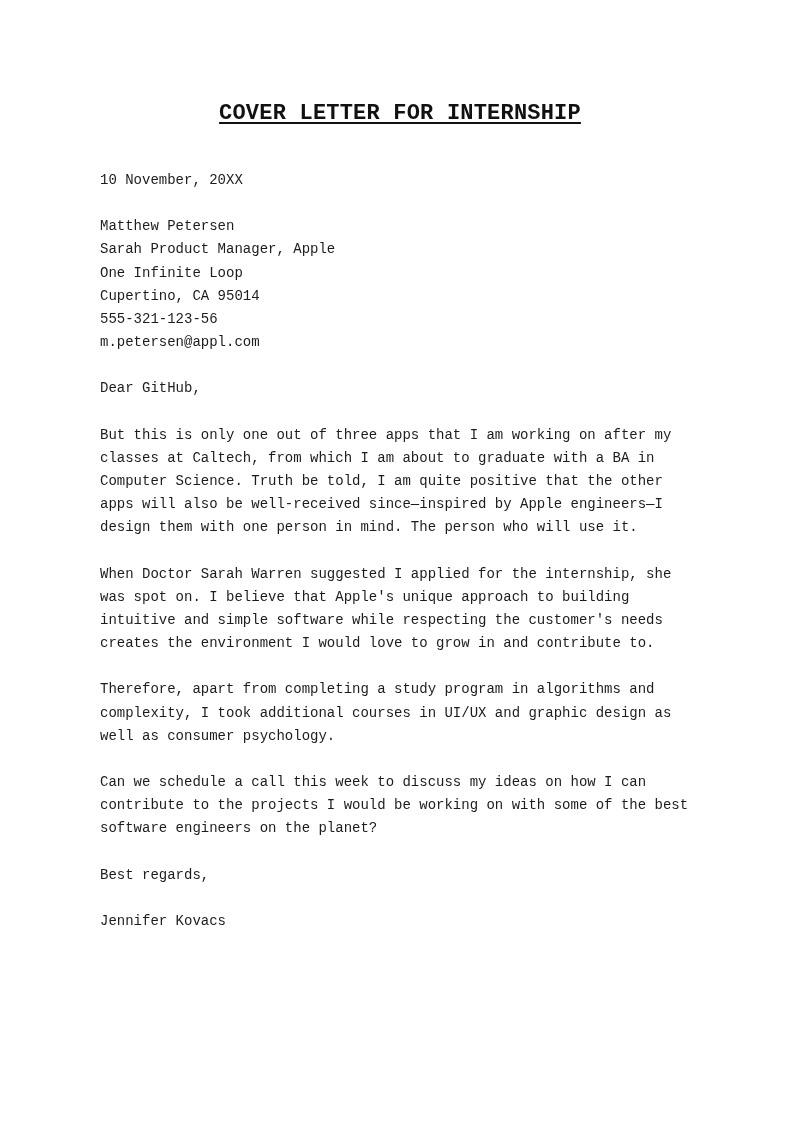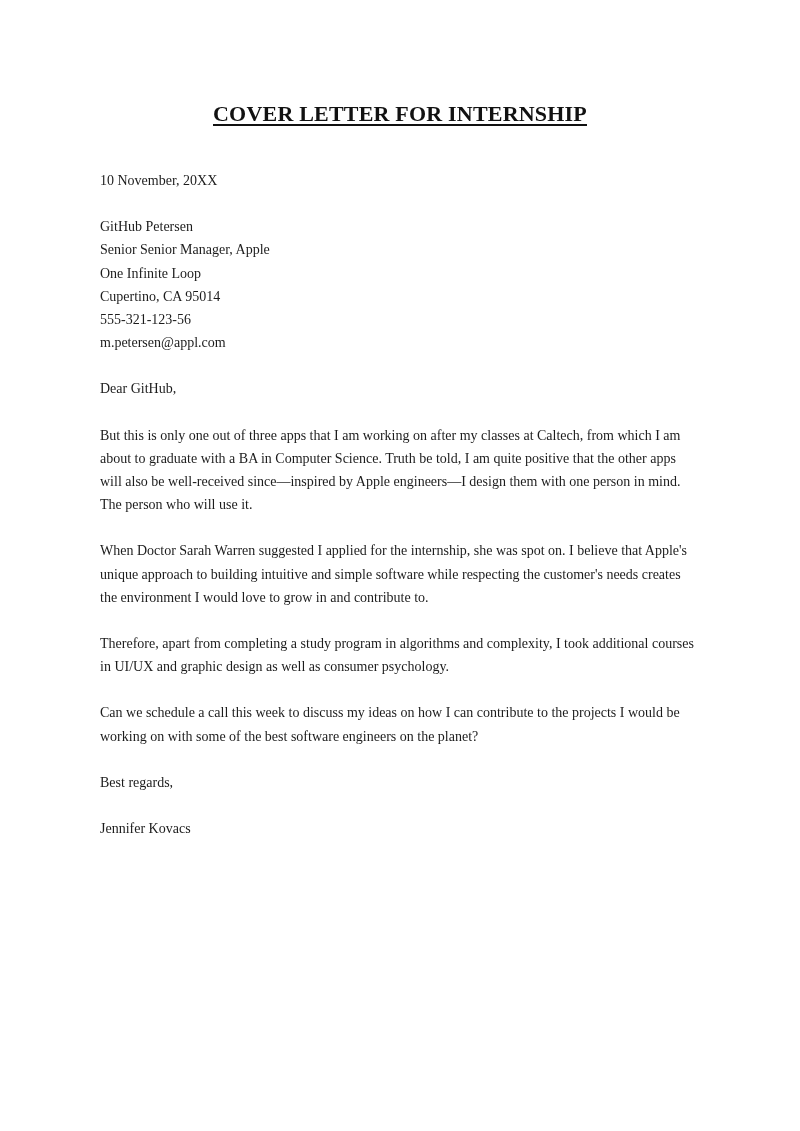--- a/index.html
+++ b/index.html
@@ -6,21 +6,21 @@
     margin: 0;
     padding: 0;
     background: #ffffff;
   }
   .page {
     position: relative;
     width: 744px;
     height: 1131px;
     margin: 0 auto;
     background: #ffffff;
-    font-family: Liberation Serif, serif;
+    font-family: Liberation Mono, monospace;
     color: #1c1c1c;
     overflow: hidden;
     box-sizing: border-box;
   }
   .doc-title {
     margin: 0;
     padding-top: 100px;
     text-align: center;
     font-size: 22px;
     font-weight: bold;
@@ -50,22 +50,22 @@
 <body>
 
 <div class="page">
   <h1 class="doc-title">COVER LETTER FOR INTERNSHIP</h1>
 
   <div class="content">
 
     <p class="block date-line">10 November, 20XX</p>
 
     <div class="block recipient-block">
-      <div>GitHub Petersen</div>
-      <div>Senior Senior Manager, Apple</div>
+      <div>Matthew Petersen</div>
+      <div>Sarah Product Manager, Apple</div>
       <div>One Infinite Loop</div>
       <div>Cupertino, CA 95014</div>
       <div>555-321-123-56</div>
       <div>m.petersen@appl.com</div>
     </div>
 
     <p class="block">Dear GitHub,</p>
 
 
     <p class="block">But this is only one out of three apps that I am working on after my classes at Caltech, from which I am about to graduate with a BA in Computer Science. Truth be told, I am quite positive that the other apps will also be well-received since—inspired by Apple engineers—I design them with one person in mind. The person who will use it.</p>

